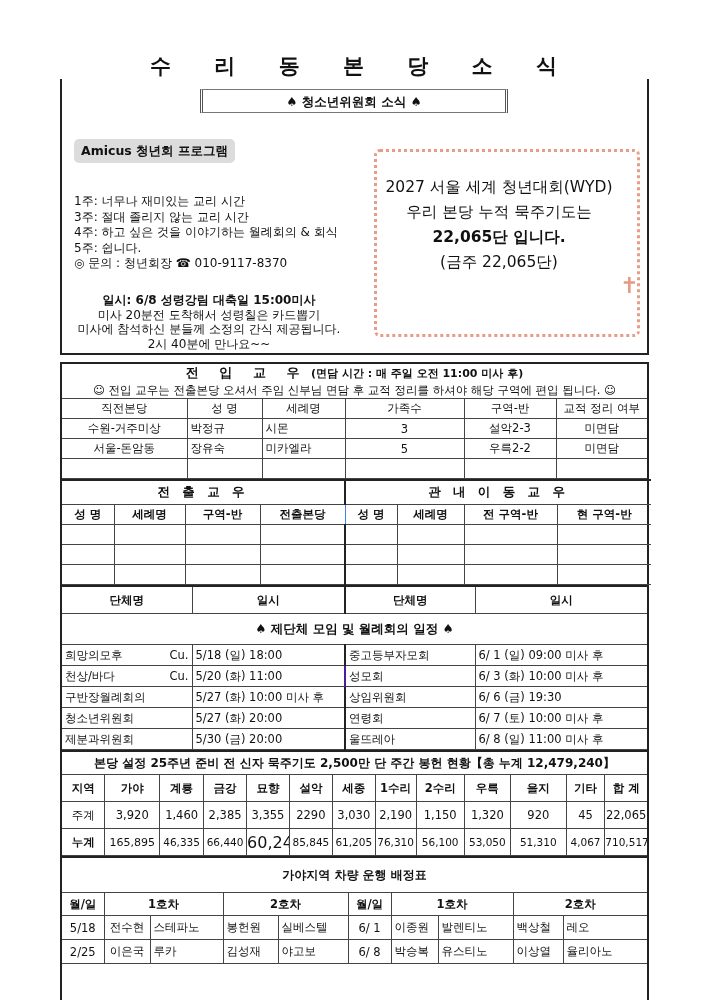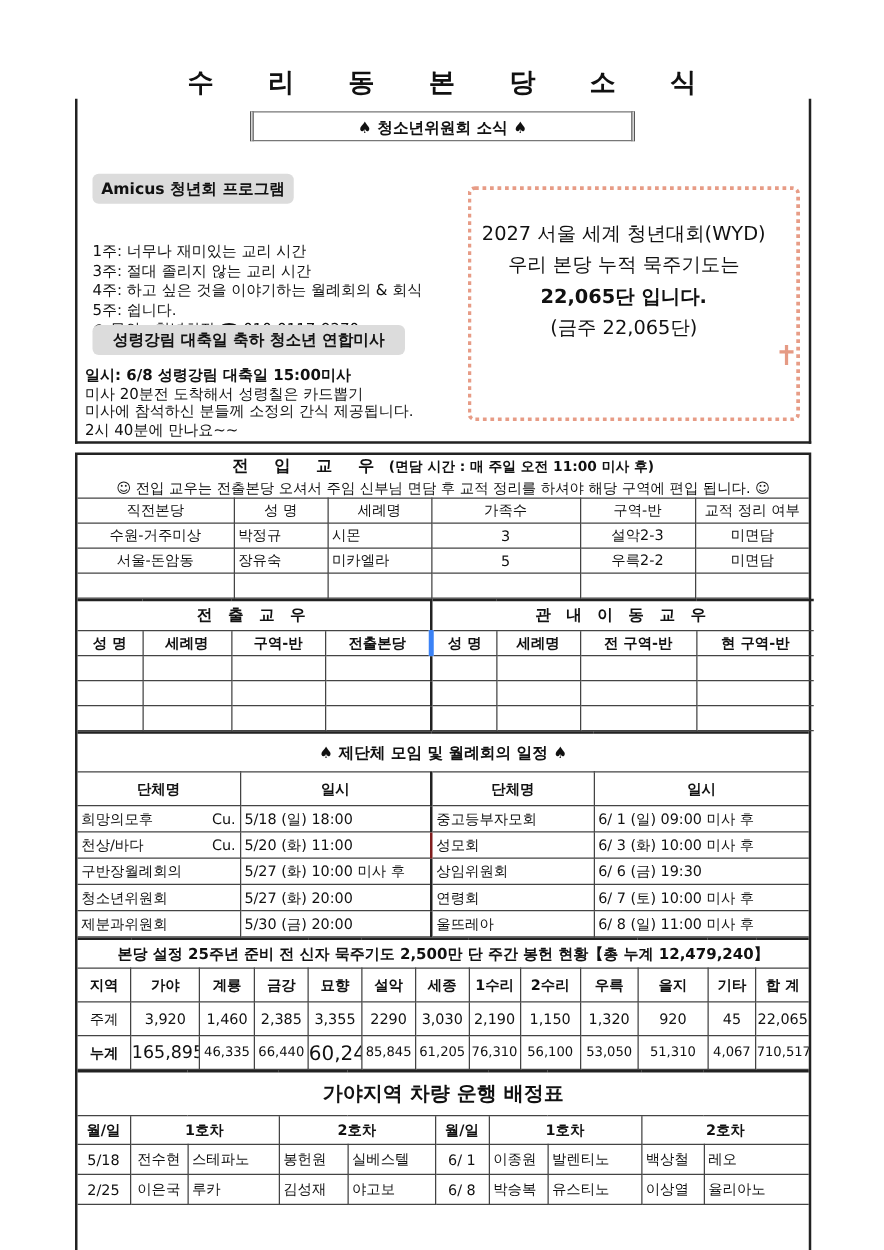--- a/index.html
+++ b/index.html
@@ -3,21 +3,21 @@
 <meta charset="utf-8">
 <style>
   html,body{margin:0;padding:0;background:#fff;}
   body{width:707px;height:1000px;position:relative;font-family:"DejaVu Sans","Liberation Sans",sans-serif;color:#111;overflow:hidden;}
   .title{position:absolute;left:0;top:52px;width:707px;text-align:center;font-size:21px;font-weight:bold;letter-spacing:18px;text-indent:18px;}
   .box{position:absolute;border:2px solid #222;box-sizing:border-box;background:#fff;}
   #top-box{left:60px;top:79px;width:589px;height:276px;border-top:none;}
   .ribbon{position:absolute;left:138px;top:10px;width:308px;height:24px;border:1px solid #777;border-left:3px double #555;border-right:3px double #555;font-size:12.5px;font-weight:bold;text-align:center;line-height:24px;box-sizing:border-box;}
   .pill{position:absolute;background:#dcdcdc;border-radius:5px;font-weight:bold;font-size:12.5px;padding:0 7px;line-height:24px;}
   .prog{position:absolute;left:12px;top:88px;font-size:12px;line-height:15.5px;margin-top:27px;}
-  .event{position:absolute;left:6px;top:214px;width:282px;font-size:12px;line-height:14.5px;}
+  .event{position:absolute;left:6px;top:214px;width:282px;text-align:center;font-size:12px;line-height:14.5px;}
   .event .b{font-weight:bold;}
   .rosary{position:absolute;left:312px;top:70px;width:260px;height:182px;border:3px dotted #e79c86;border-radius:6px;}
   .rosary-text{position:absolute;left:306px;top:96px;width:262px;text-align:center;font-size:15.5px;line-height:25px;}
   .rosary-text .b{font-weight:bold;}
   .cross{position:absolute;left:558px;top:196px;color:#e59a84;font-size:22px;line-height:22px;}
   table{border-collapse:collapse;width:100%;table-layout:fixed;}
   td,th{border:1px solid #444;font-size:11.5px;height:19px;padding:0 3px;text-align:center;font-weight:normal;white-space:nowrap;overflow:hidden;}
   th{font-weight:bold;}
   .sect-title{font-weight:bold;font-size:12.5px;text-align:center;}
   .jt{text-align:justify;text-align-last:justify;}
@@ -31,21 +31,20 @@
 <div class="box" id="top-box">
   <div class="ribbon">♠ 청소년위원회 소식 ♠</div>
   <div class="pill" style="left:12px;top:60px;">Amicus 청년회 프로그램</div>
   <div class="prog">
     <div>1주: 너무나 재미있는 교리 시간</div>
     <div>3주: 절대 졸리지 않는 교리 시간</div>
     <div>4주: 하고 싶은 것을 이야기하는 월례회의 &amp; 회식</div>
     <div>5주: 쉽니다.</div>
     <div>◎ 문의 : 청년회장 ☎ 010-9117-8370</div>
   </div>
-  <div class="pill" style="left:12px;top:181px;width:236px;text-align:center;">성령강림 대축일 축하 청소년 연합미사</div>
   <div class="event">
     <div class="b">일시: 6/8 성령강림 대축일 15:00미사</div>
     <div>미사 20분전 도착해서 성령칠은 카드뽑기</div>
     <div>미사에 참석하신 분들께 소정의 간식 제공됩니다.</div>
     <div>2시 40분에 만나요~~</div>
   </div>
   <div class="rosary"></div>
   <div class="cross">✝</div>
   <div class="rosary-text">
     <div>2027 서울 세계 청년대회(WYD)</div>
@@ -121,21 +120,21 @@
       </colgroup>
     <tbody>
         <tr>
       <td colspan="4" class="sect-title" style="border-left:none;letter-spacing:4px;height:23px;border-right:2px solid #222">전 출 교 우</td>
       <td colspan="4" class="sect-title" style="border-right:none;letter-spacing:4px">관 내 이 동 교 우</td>
     </tr>
     <tr>
       <th style="border-left:none">성 명</th>
       <th>세례명</th>
       <th>구역-반</th>
-      <th style="border-right:4px solid #3b82f6">전출본당</th>
+      <th style="border-right:1px solid #3b82f6">전출본당</th>
       <th>성 명</th>
       <th>세례명</th>
       <th>전 구역-반</th>
       <th style="border-right:none">현 구역-반</th>
     </tr>
     <tr>
           <td style="border-left:none"></td>
           <td></td>
           <td></td>
           <td style="border-right:2px solid #222"></td>
@@ -169,37 +168,37 @@
 
   <table style="border-top:2px solid #222">
     <colgroup>
         <col style="width:130px">
         <col style="width:153px">
         <col style="width:130px">
         <col style="width:172px">
       </colgroup>
     <tbody>
         <tr>
-          <td colspan="4" class="sect-title" style="border-left:none;border-right:none;height:30px">♠ 제단체 모임 및 월례회의 일정 ♠</td>
-        </tr>
-    <tr>
       <th style="border-left:none;height:26px">단체명</th>
       <th style="border-right:2px solid #222">일시</th>
       <th>단체명</th>
       <th style="border-right:none">일시</th>
     </tr>
     <tr>
+          <td colspan="4" class="sect-title" style="border-left:none;border-right:none;height:30px">♠ 제단체 모임 및 월례회의 일정 ♠</td>
+        </tr>
+    <tr>
           <td class="jt" style="border-left:none;height:20px">희망의모후 Cu.</td>
           <td class="l" style="border-right:2px solid #222">5/18 (일) 18:00</td>
           <td class="jt">중고등부자모회</td>
           <td class="l" style="border-right:none">6/ 1 (일) 09:00 미사 후</td>
         </tr>
     <tr>
           <td class="jt" style="border-left:none;height:20px">천상/바다 Cu.</td>
-          <td class="l" style="border-right:2px solid #7f1d1d">5/20 (화) 11:00</td>
+          <td class="l" style="border-right:2px solid #4c1d95">5/20 (화) 11:00</td>
           <td class="jt">성모회</td>
           <td class="l" style="border-right:none">6/ 3 (화) 10:00 미사 후</td>
         </tr>
     <tr>
           <td class="jt" style="border-left:none;height:20px">구반장월례회의</td>
           <td class="l" style="border-right:2px solid #222">5/27 (화) 10:00 미사 후</td>
           <td class="jt">상임위원회</td>
           <td class="l" style="border-right:none">6/ 6 (금) 19:30</td>
         </tr>
     <tr>
@@ -262,21 +261,21 @@
       <td style="padding:0">3,030</td>
       <td style="padding:0">2,190</td>
       <td style="padding:0">1,150</td>
       <td style="padding:0">1,320</td>
       <td style="padding:0">920</td>
       <td style="padding:0">45</td>
       <td style="border-right:none;padding:0">22,065</td>
     </tr>
     <tr>
       <td style="border-left:none;height:26px;padding:0;font-weight:bold">누계</td>
-      <td style="padding:0;font-size:14px">165,895</td>
+      <td style="padding:0;font-size:11px">165,895</td>
       <td style="padding:0;font-size:10.5px">46,335</td>
       <td style="padding:0;font-size:10.5px">66,440</td>
       <td style="padding:0;font-size:16px">60,240</td>
       <td style="padding:0;font-size:10.5px">85,845</td>
       <td style="padding:0;font-size:10.5px">61,205</td>
       <td style="padding:0;font-size:10.5px">76,310</td>
       <td style="padding:0;font-size:10.5px">56,100</td>
       <td style="padding:0;font-size:10.5px">53,050</td>
       <td style="padding:0;font-size:10.5px">51,310</td>
       <td style="padding:0;font-size:10.5px">4,067</td>
@@ -293,21 +292,21 @@
         <col style="width:55px">
         <col style="width:70px">
         <col style="width:43px">
         <col style="width:47px">
         <col style="width:75px">
         <col style="width:50px">
         <col style="width:84px">
       </colgroup>
     <tbody>
         <tr>
-          <td colspan="10" class="sect-title" style="border-left:none;border-right:none;height:34px;font-size:16px">가야지역 차량 운행 배정표</td>
+          <td colspan="10" class="sect-title" style="border-left:none;border-right:none;height:34px;font-size:12px">가야지역 차량 운행 배정표</td>
         </tr>
     <tr>
       <th style="border-left:none;height:22px">월/일</th>
       <th colspan="2">1호차</th>
       <th colspan="2">2호차</th>
       <th>월/일</th>
       <th colspan="2">1호차</th>
       <th colspan="2" style="border-right:none">2호차</th>
     </tr>
     <tr>

